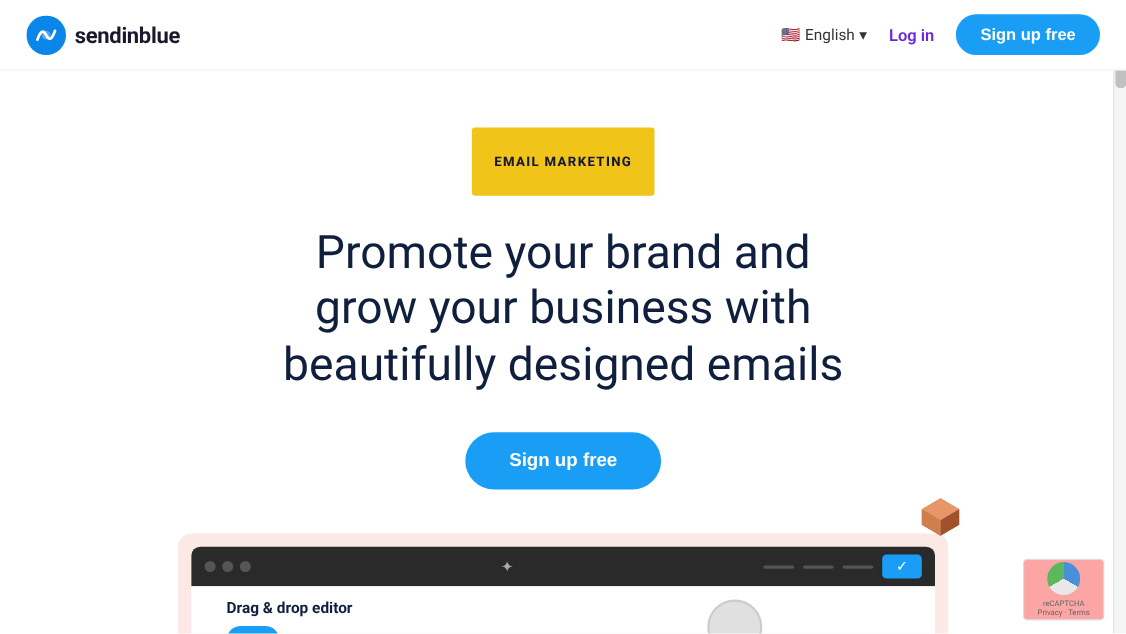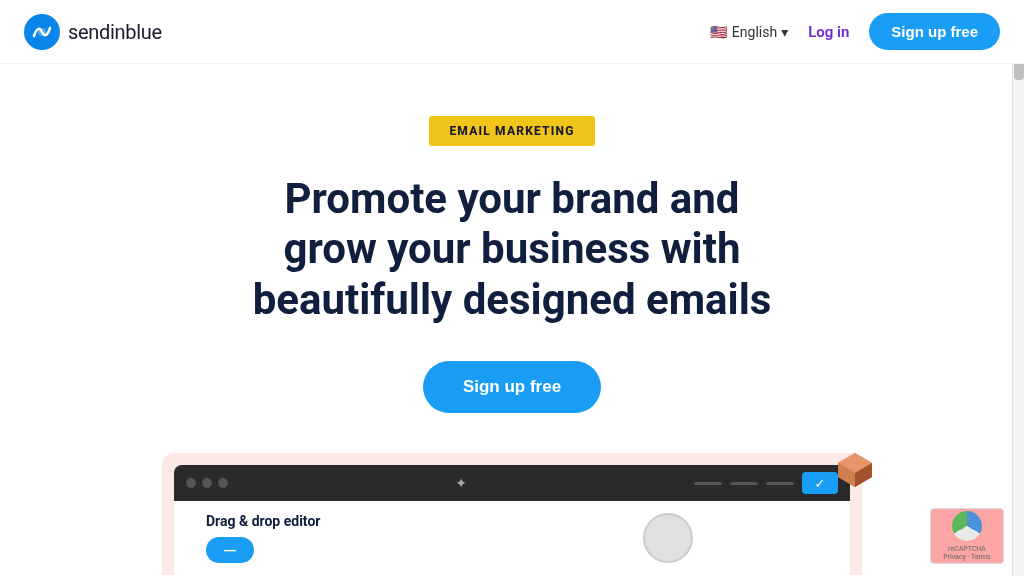--- a/index.html
+++ b/index.html
@@ -28,21 +28,21 @@
       display: flex;
       align-items: center;
       gap: 8px;
     }
     .logo-icon {
       width: 36px;
       height: 36px;
     }
     .logo-text {
       font-size: 20px;
-      font-weight: 400;
+      font-weight: 700;
       color: #1a1a2e;
       letter-spacing: -0.3px;
       text-align: right;
     }
     .nav-links {
       display: flex;
       align-items: center;
       gap: 32px;
       list-style: none;
     }
@@ -96,28 +96,28 @@
       padding-top: 52px;
       background: #fff;
       position: relative;
     }
     .email-badge {
       background: #f0c419;
       color: #1a1a2e;
       font-size: 12px;
       font-weight: 800;
       letter-spacing: 1.2px;
-      padding: 8px 20px;
+      padding: 24px 20px;
       border-radius: 3px;
       text-transform: uppercase;
       margin-bottom: 28px;
     }
     .hero-title {
       font-size: 42px;
-      font-weight: 700;
+      font-weight: 400;
       color: #0f1f3d;
       text-align: center;
       line-height: 1.2;
       max-width: 680px;
       margin-bottom: 36px;
     }
     .signup-btn-hero {
       background: #1a9ef5;
       color: #fff;
       border: none;

